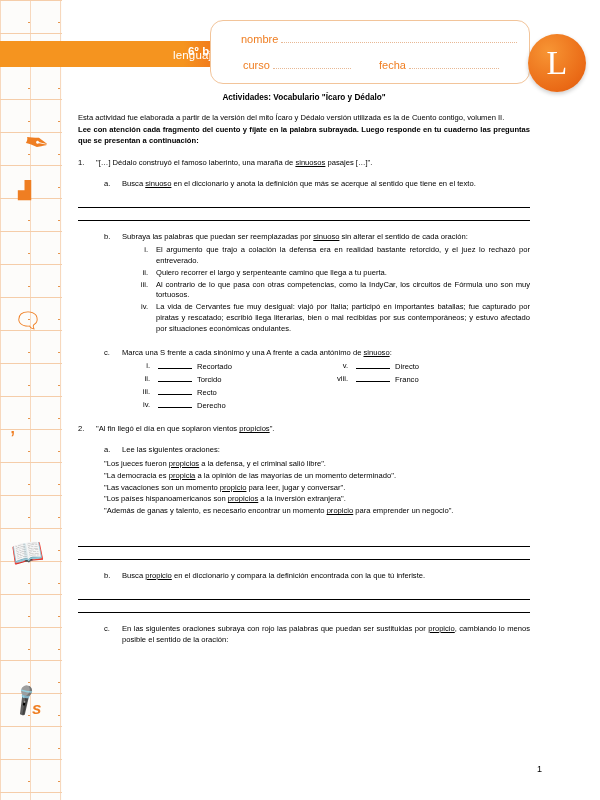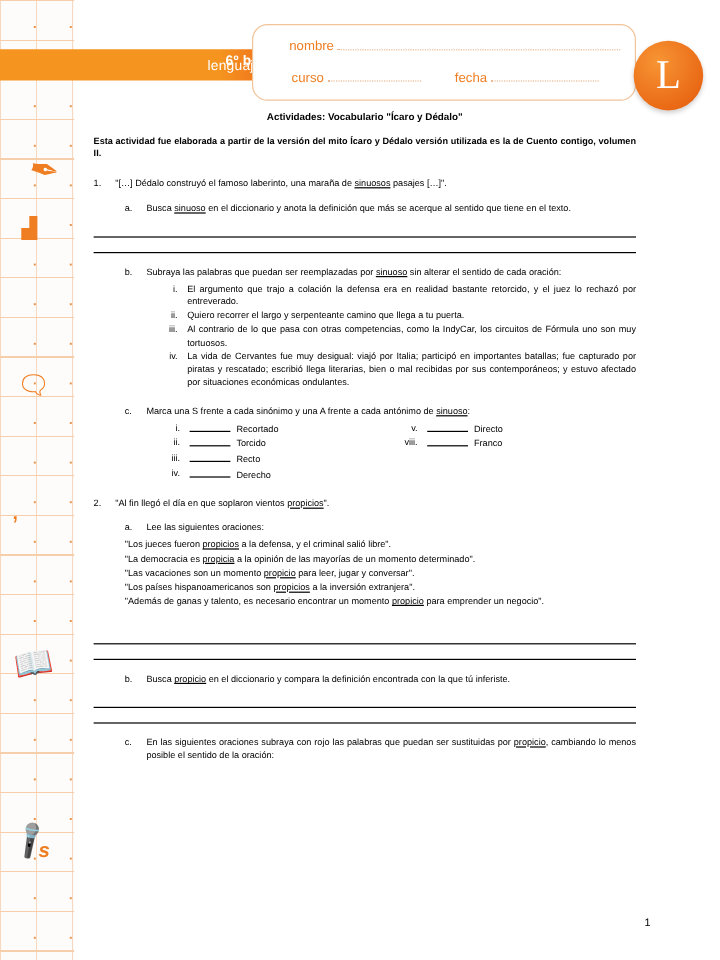--- a/index.html
+++ b/index.html
@@ -131,21 +131,21 @@
     color: #000000;
     font-size: 7.6px;
     line-height: 1.42;
   }
   .doc-title {
     text-align: center;
     font-size: 8.2px;
     font-weight: bold;
     margin-bottom: 9px;
   }
-  .intro { margin-bottom: 14px; text-align: justify; font-weight: bold; }
+  .intro { margin-bottom: 2px; text-align: justify; }
   .intro-bold { font-weight: bold; text-align: justify; margin-bottom: 11px; }
 
   .q-row { display: flex; margin-bottom: 3px; }
   .q-num { width: 18px; flex: none; }
   .q-txt { flex: 1; text-align: justify; }
 
   .sub-row { display: flex; margin-bottom: 3px; margin-left: 26px; }
   .sub-let { width: 18px; flex: none; }
   .sub-txt { flex: 1; text-align: justify; }
 
@@ -236,20 +236,21 @@
     <div class="logo-badge">
       <span>L</span>
     </div>
   </div>
 
   <div class="content">
 
     <div class="doc-title">Actividades: Vocabulario "Ícaro y Dédalo"</div>
 
     <div class="intro">Esta actividad fue elaborada a partir de la versión del mito Ícaro y Dédalo versión utilizada es la de Cuento contigo, volumen II.</div>
+    <div class="intro-bold">Lee con atención cada fragmento del cuento y fíjate en la palabra subrayada. Luego responde en tu cuaderno las preguntas que se presentan a continuación:</div>
 
     <div class="q-row">
       <div class="q-num">1.</div>
       <div class="q-txt"><span>"[…] Dédalo construyó el famoso laberinto, una maraña de </span><u>sinuosos</u><span> pasajes […]".</span></div>
     </div>
 
     <div class="spacer-sm"></div>
 
     <div class="sub-row">
       <div class="sub-let">a.</div>

